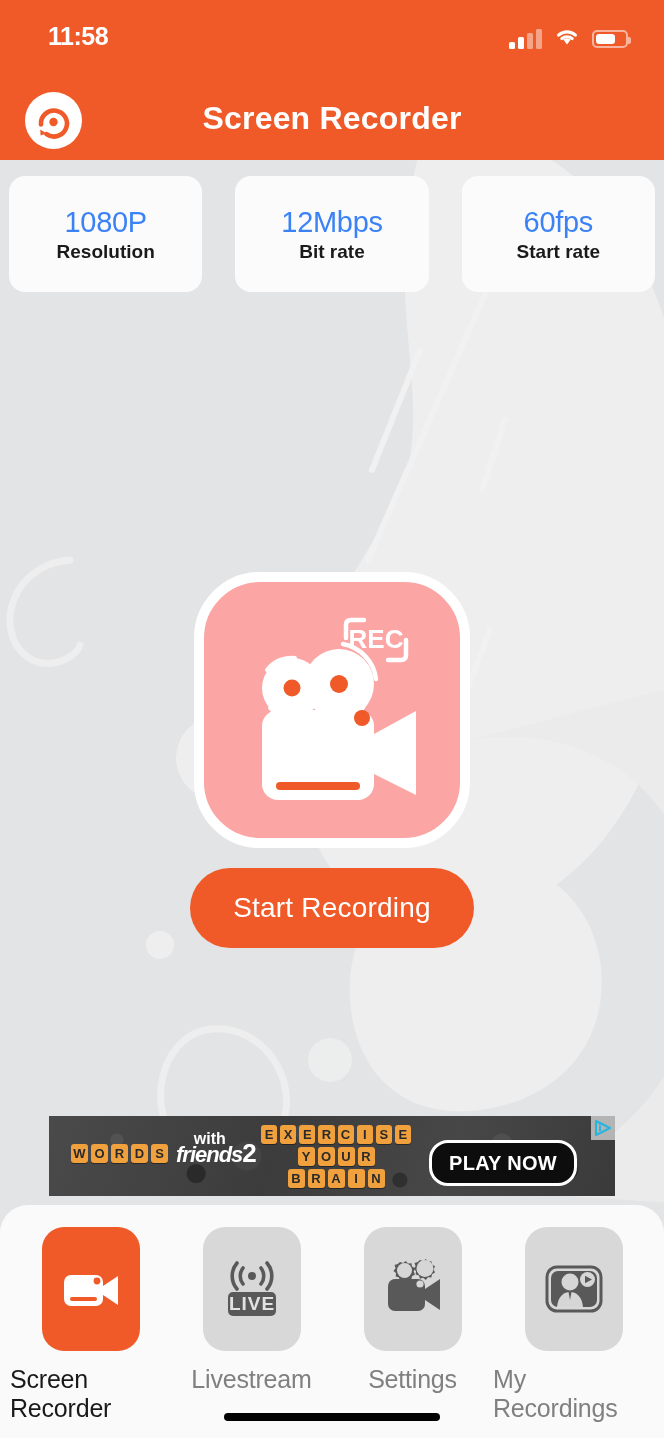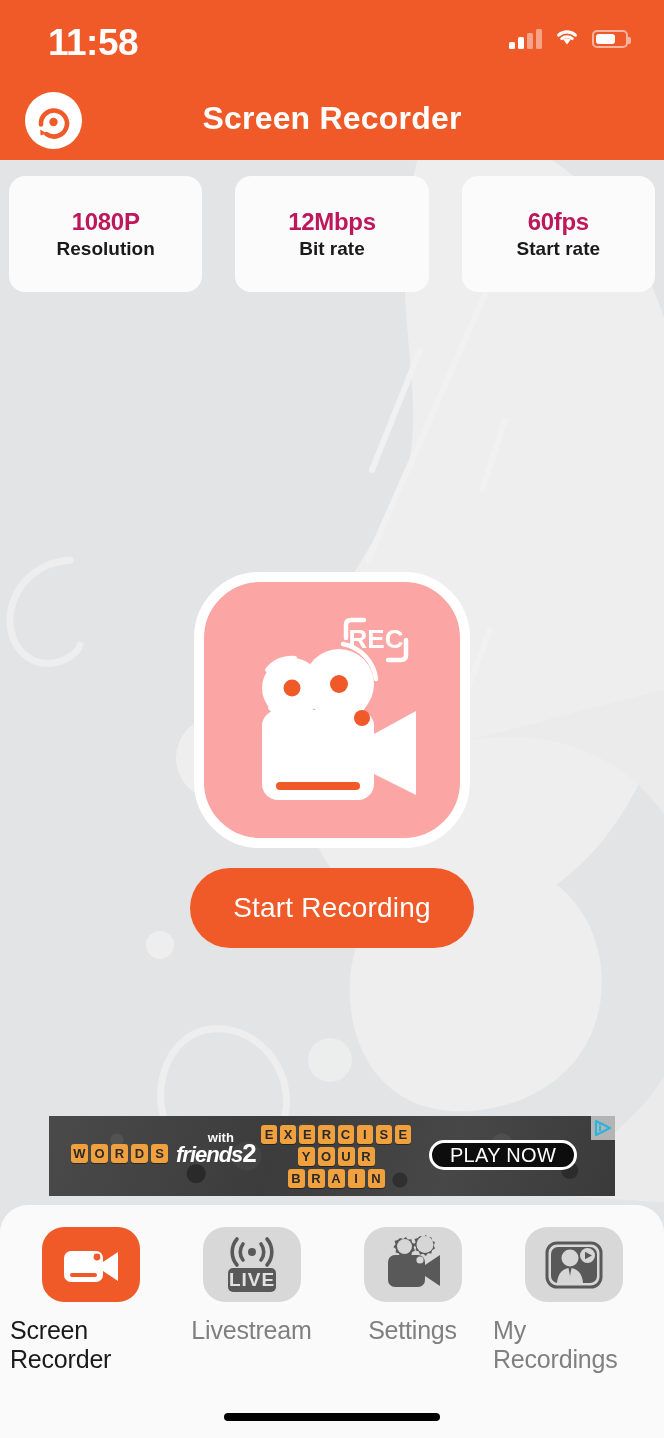--- a/index.html
+++ b/index.html
@@ -25,21 +25,21 @@
     left: 0; top: 0;
     width: 664px;
     height: 80px;
     background: #ef5a28;
     z-index: 30;
   }
   .status-time {
     position: absolute;
     left: 48px;
     top: 22px;
-    font-size: 37px;
+    font-size: 25px;
     font-weight: bold;
     color: #ffffff;
     letter-spacing: -0.5px;
   }
   .status-right {
     position: absolute;
     right: 36px;
     top: 27px;
     display: flex;
     align-items: center;
@@ -131,23 +131,23 @@
     height: 116px;
     background: #fbfbfb;
     border-radius: 16px;
     display: flex;
     flex-direction: column;
     align-items: center;
     justify-content: center;
     gap: 2px;
   }
   .stat-value {
-    font-size: 24px;
-    font-weight: bold;
-    color: #be185d;
+    font-size: 29px;
+    font-weight: normal;
+    color: #3b82f6;
     letter-spacing: -.3px;
   }
   .stat-label {
     font-size: 19px;
     color: #1a1a1a;
     font-weight: bold;
   }
 
   
   .bg-art {
@@ -244,22 +244,22 @@
     color: #ffffff;
     font-size: 22px;
     font-weight: bold;
     font-style: italic;
     letter-spacing: -1px;
     line-height: 1;
   }
   .ad-wf small {
     position: absolute;
     top: -9px;
-    right: 22px;
-    font-size: 13px;
+    right: 30px;
+    font-size: 16px;
     font-style: normal;
     letter-spacing: 0;
   }
   .ad-wf b {
     font-size: 26px;
     font-style: normal;
   }
   .ad-mid {
     position: absolute;
     left: 212px;
@@ -271,28 +271,28 @@
     display: flex;
     justify-content: center;
     gap: 3px;
     margin-bottom: 3px;
   }
   .ad-play {
     position: absolute;
     right: 38px;
     top: 24px;
     width: 148px;
-    height: 30px;
+    height: 46px;
     background: #0d0d0d;
     border: 3px solid #ffffff;
     border-radius: 19px;
     box-sizing: border-box;
     color: #ffffff;
     font-size: 20px;
-    font-weight: normal;
+    font-weight: bold;
     display: flex;
     align-items: center;
     justify-content: center;
     letter-spacing: .3px;
   }
   .ad-choices {
     position: absolute;
     right: 0;
     top: 0;
     width: 24px;
@@ -320,21 +320,21 @@
   .tab {
     flex: 1;
     display: flex;
     flex-direction: column;
     align-items: center;
     gap: 14px;
     cursor: pointer;
   }
   .tab-icon {
     width: 98px;
-    height: 75px;
+    height: 124px;
     border-radius: 22px;
     background: #d8d8d8;
     display: flex;
     align-items: center;
     justify-content: center;
   }
   .tab-icon.active { background: #ef5a28; }
   .tab-label {
     font-size: 25px;
     color: #808080;

